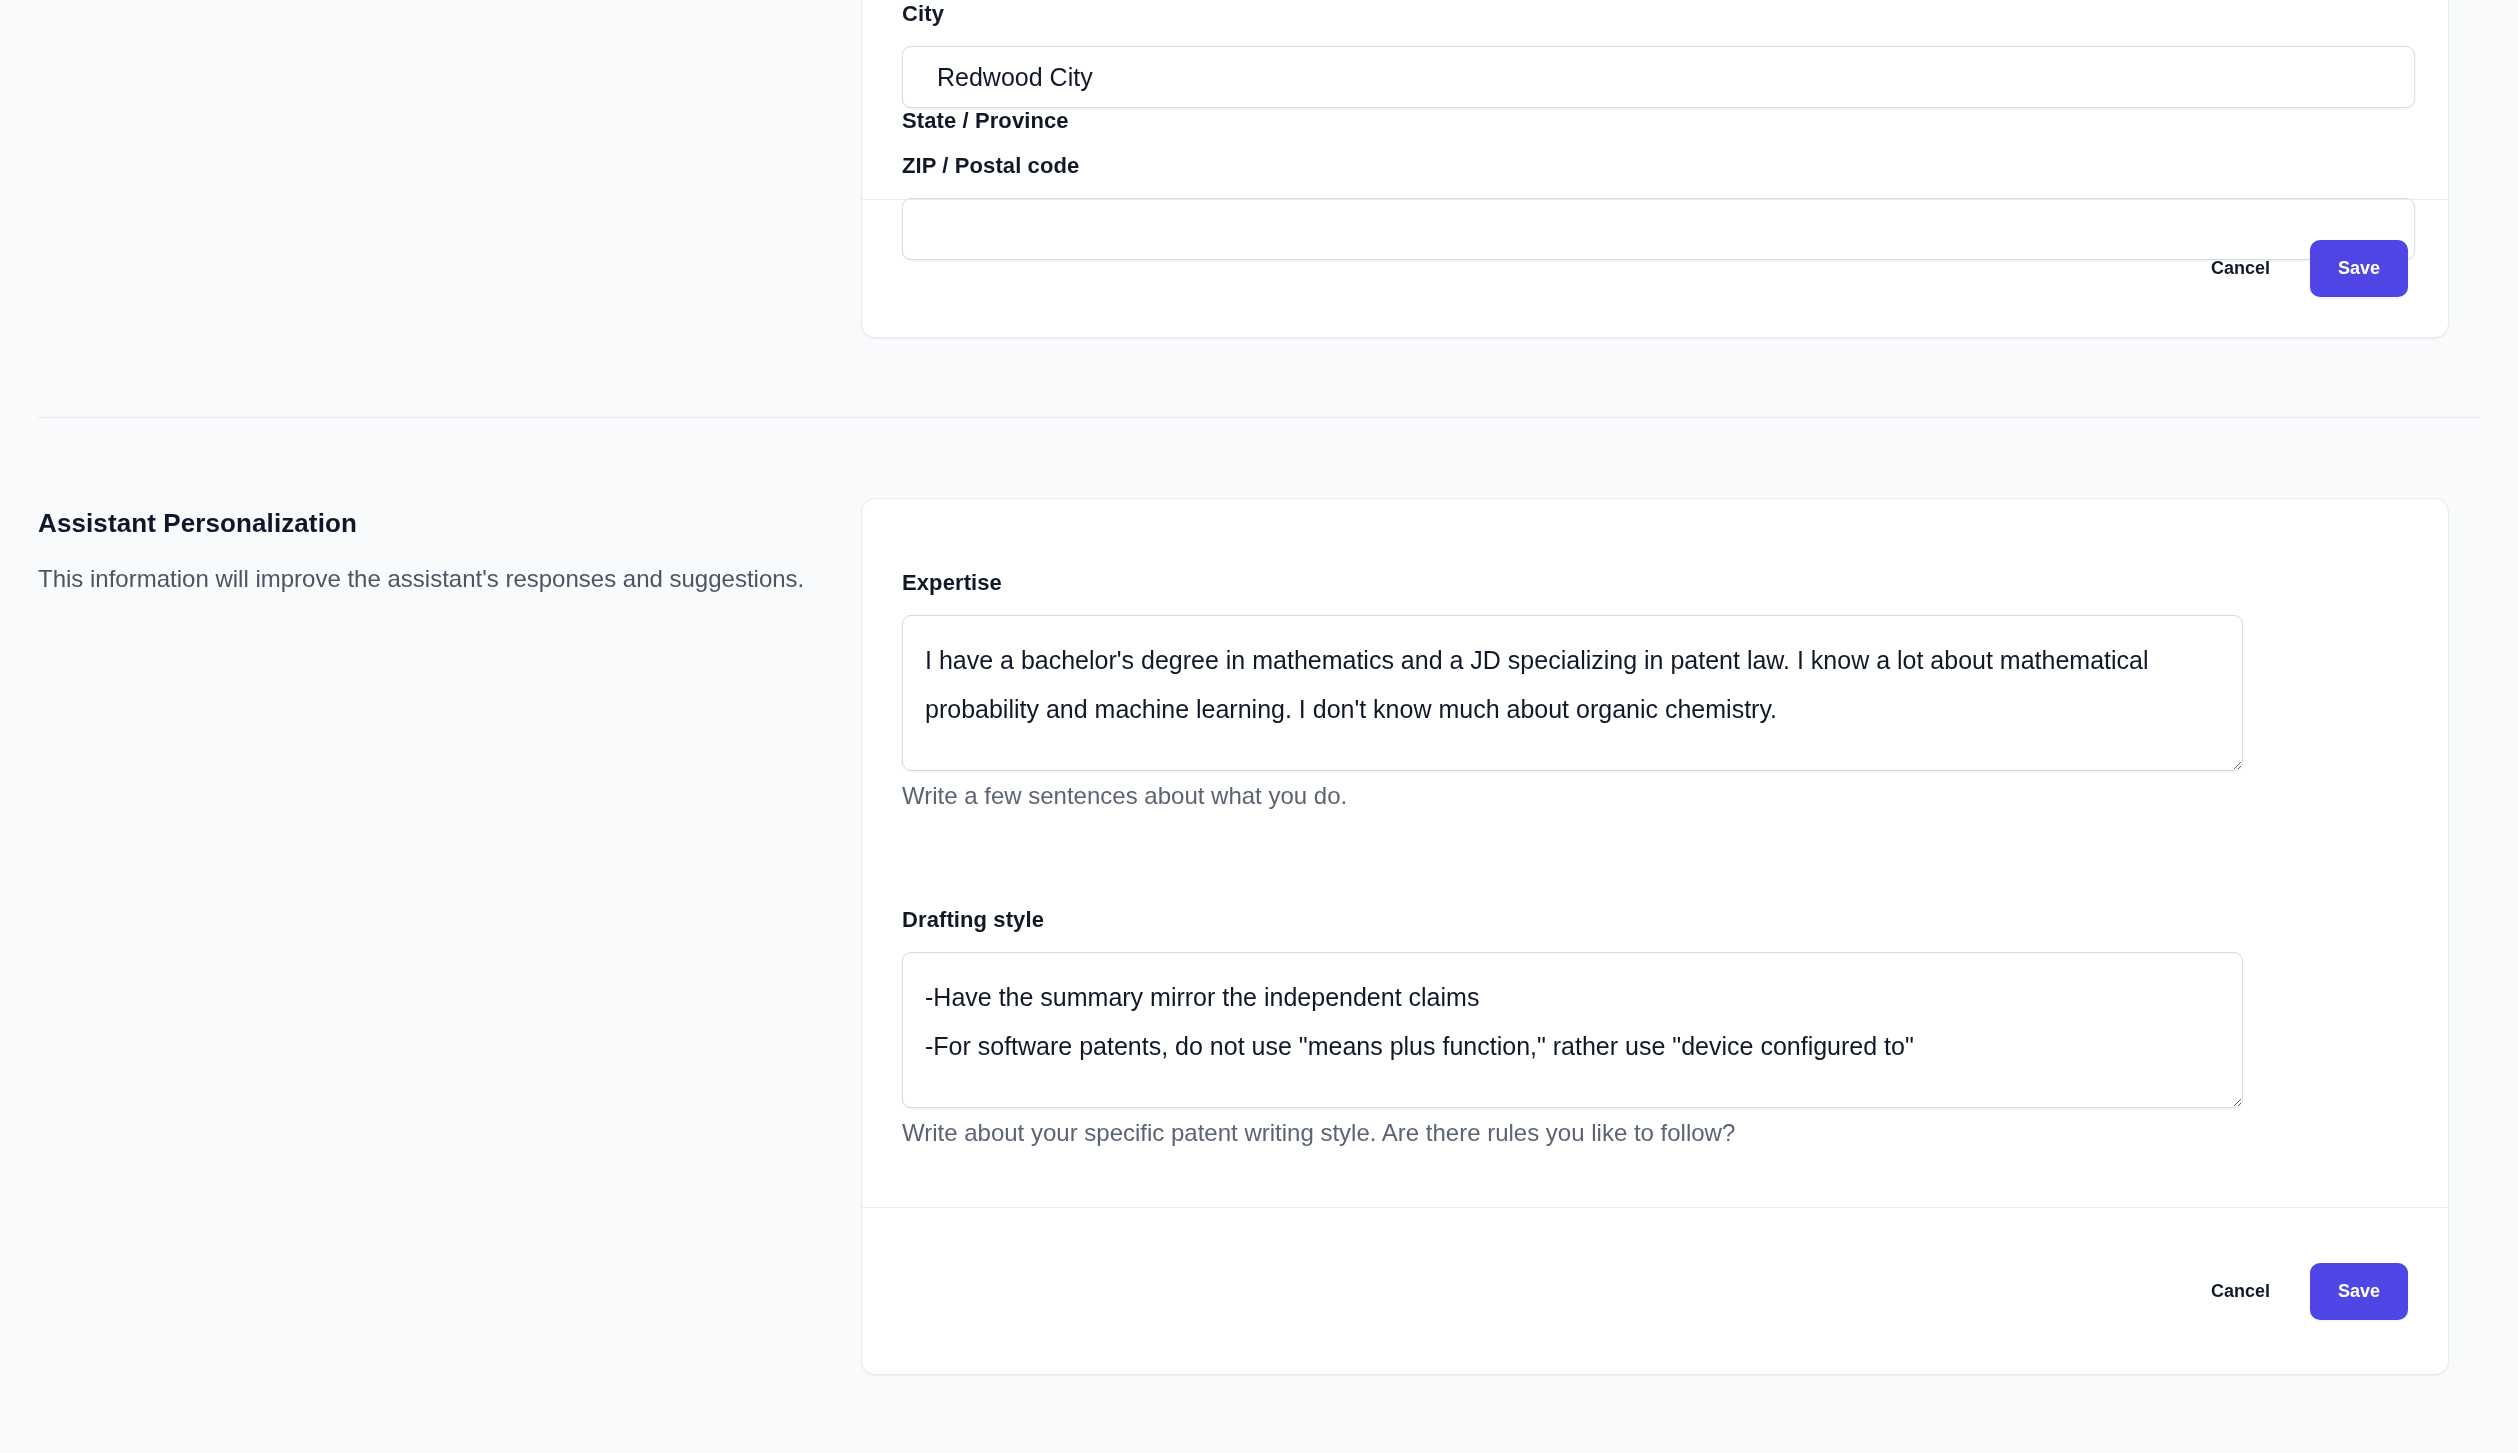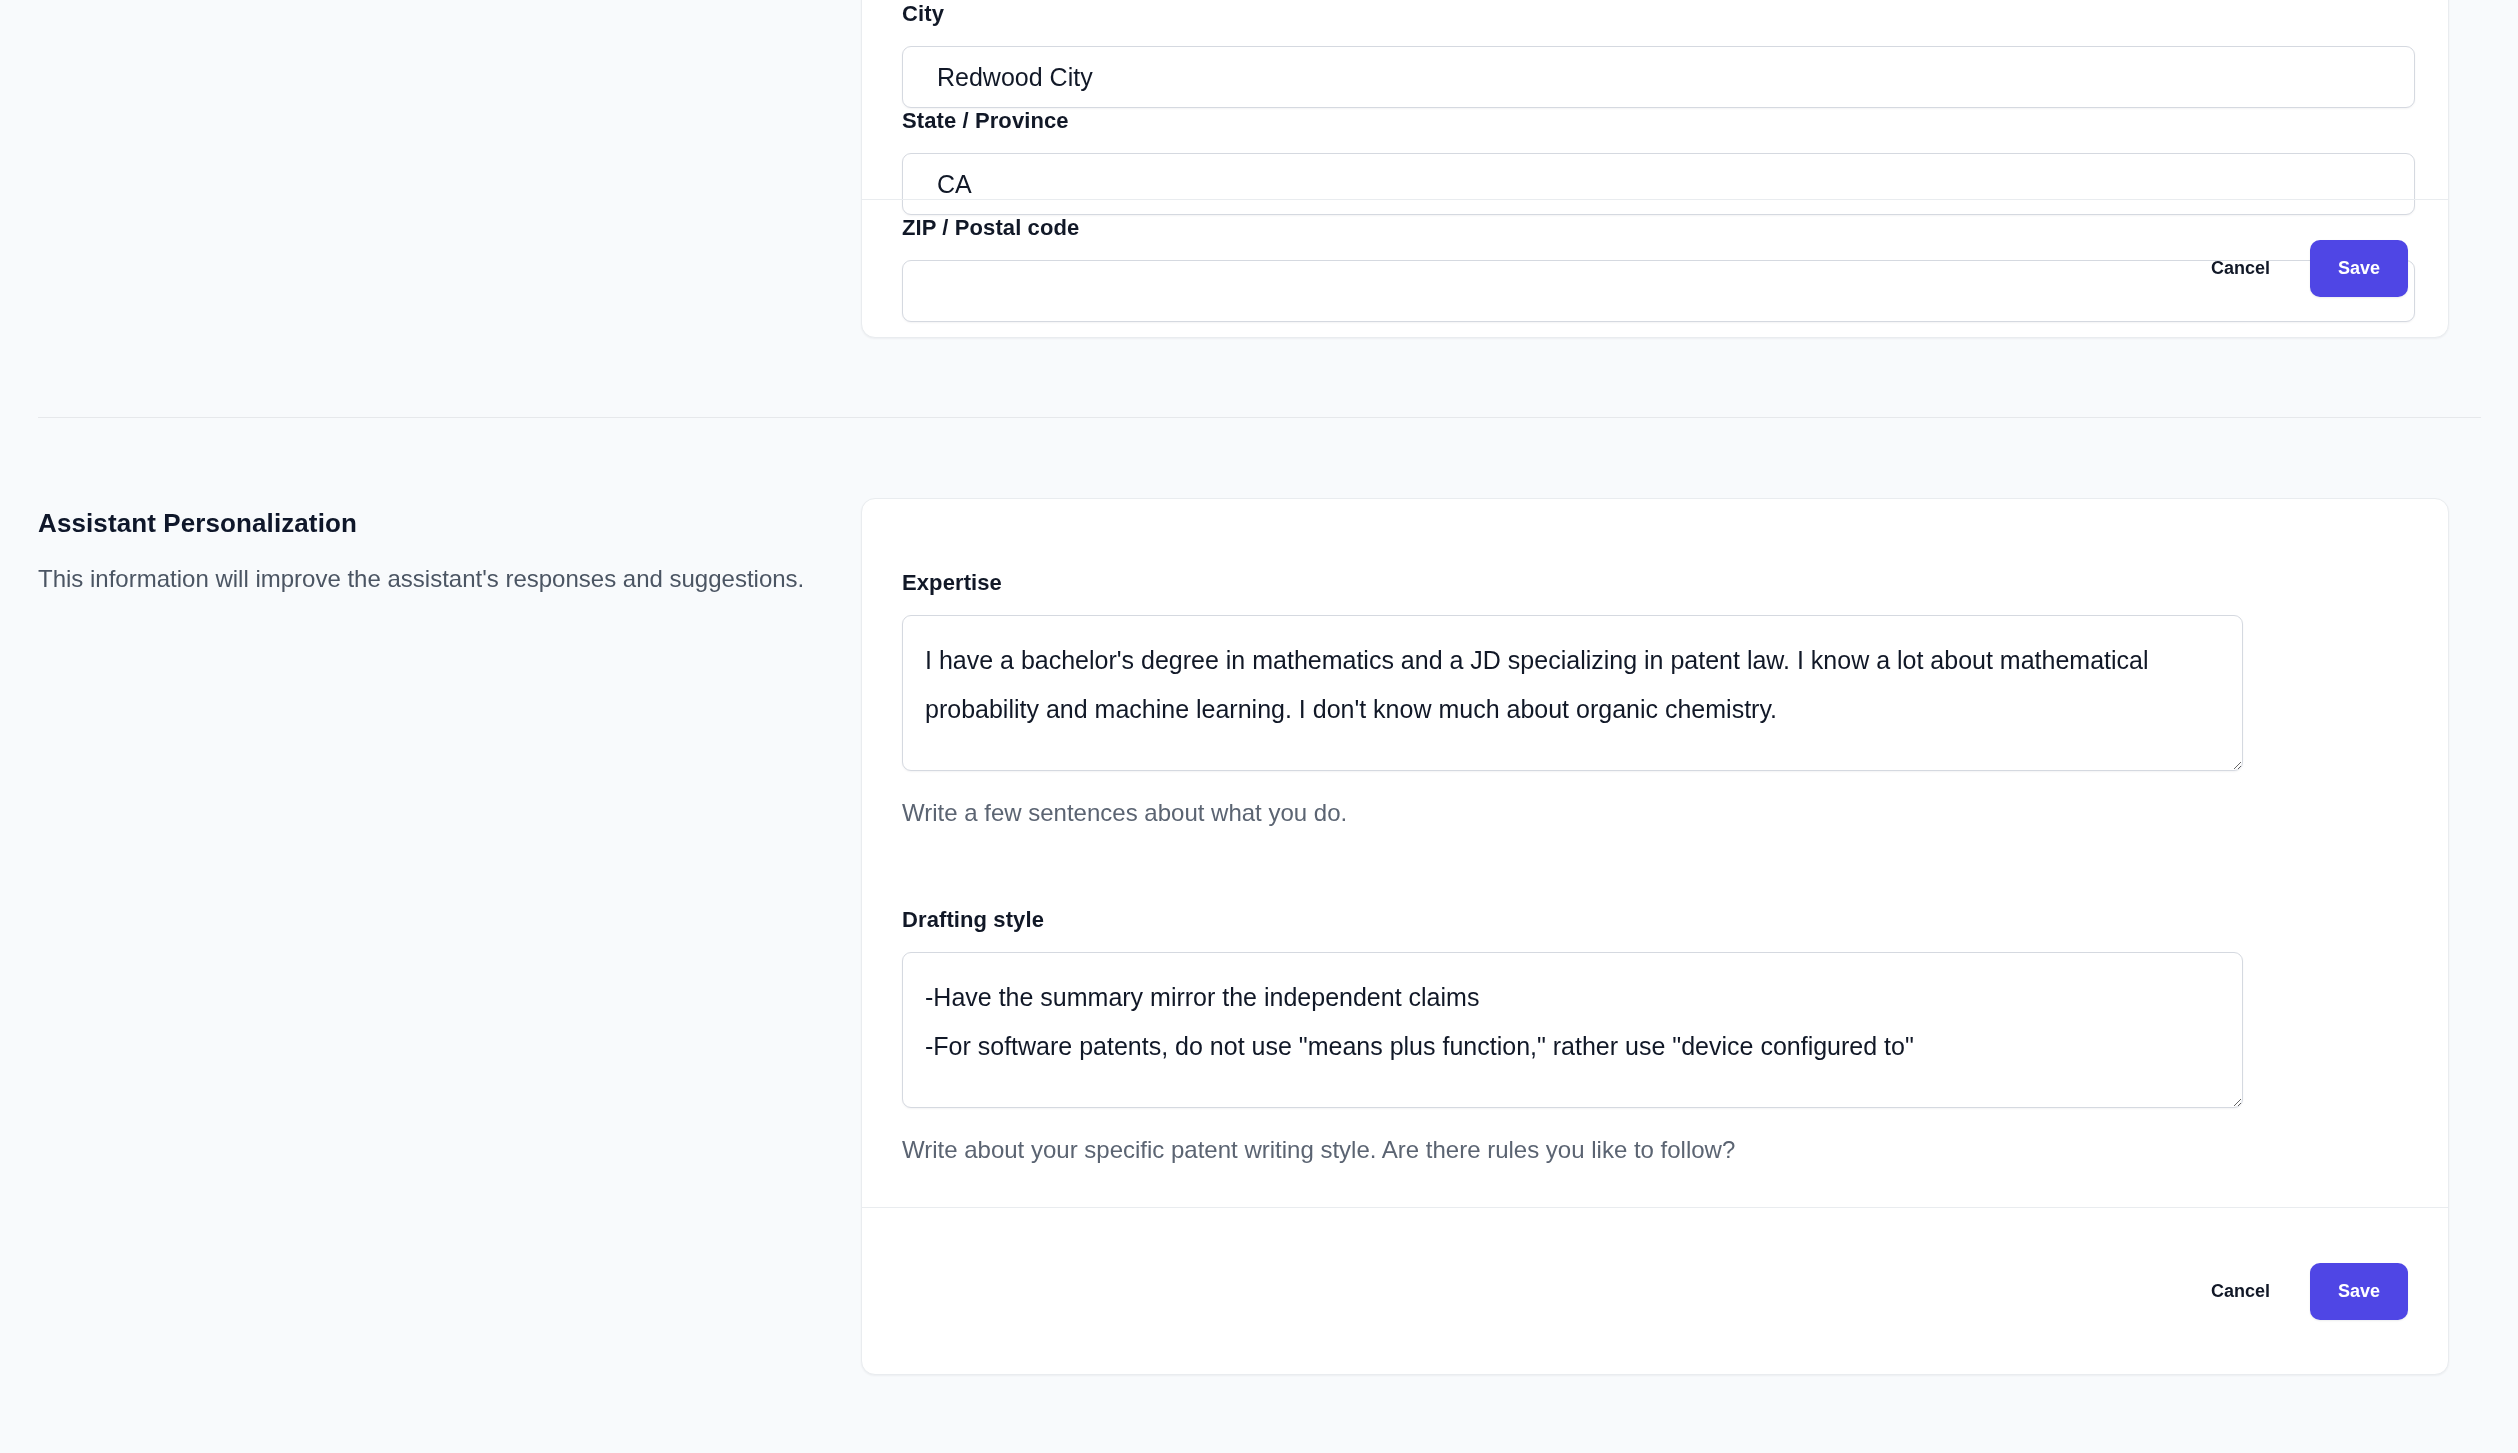--- a/index.html
+++ b/index.html
@@ -161,21 +161,21 @@
     overflow: hidden;
     white-space: pre-wrap;
   }
   #expertise-textarea { height: 156px; }
   #drafting-textarea  { height: 156px; }
 
   .helper-text {
     font-size: 24px;
     line-height: 30px;
     color: #5b6472;
-    margin-top: 27px;
+    margin-top: 10px;
   }
 
   #personalization-footer {
     height: 167px;
   }
 
   
   .btn {
     font-family: "Liberation Sans", sans-serif;
     font-size: 18px;
@@ -208,21 +208,20 @@
 
     <div class="field-grid">
 
       <div class="field">
         <span class="field-label">City</span>
         <input class="text-input" type="text" id="city-input" value="Redwood City" style="">
       </div>
 
       <div class="field">
         <span class="field-label">State / Province</span>
-        <input class="text-input" type="text" id="state-input" value="CA" style="">
       </div>
 
       <div class="field">
         <span class="field-label">ZIP / Postal code</span>
         <input class="text-input" type="text" id="zip-input" value="" style="">
       </div>
 
     </div>
 
     <div class="card-footer" id="address-footer">

